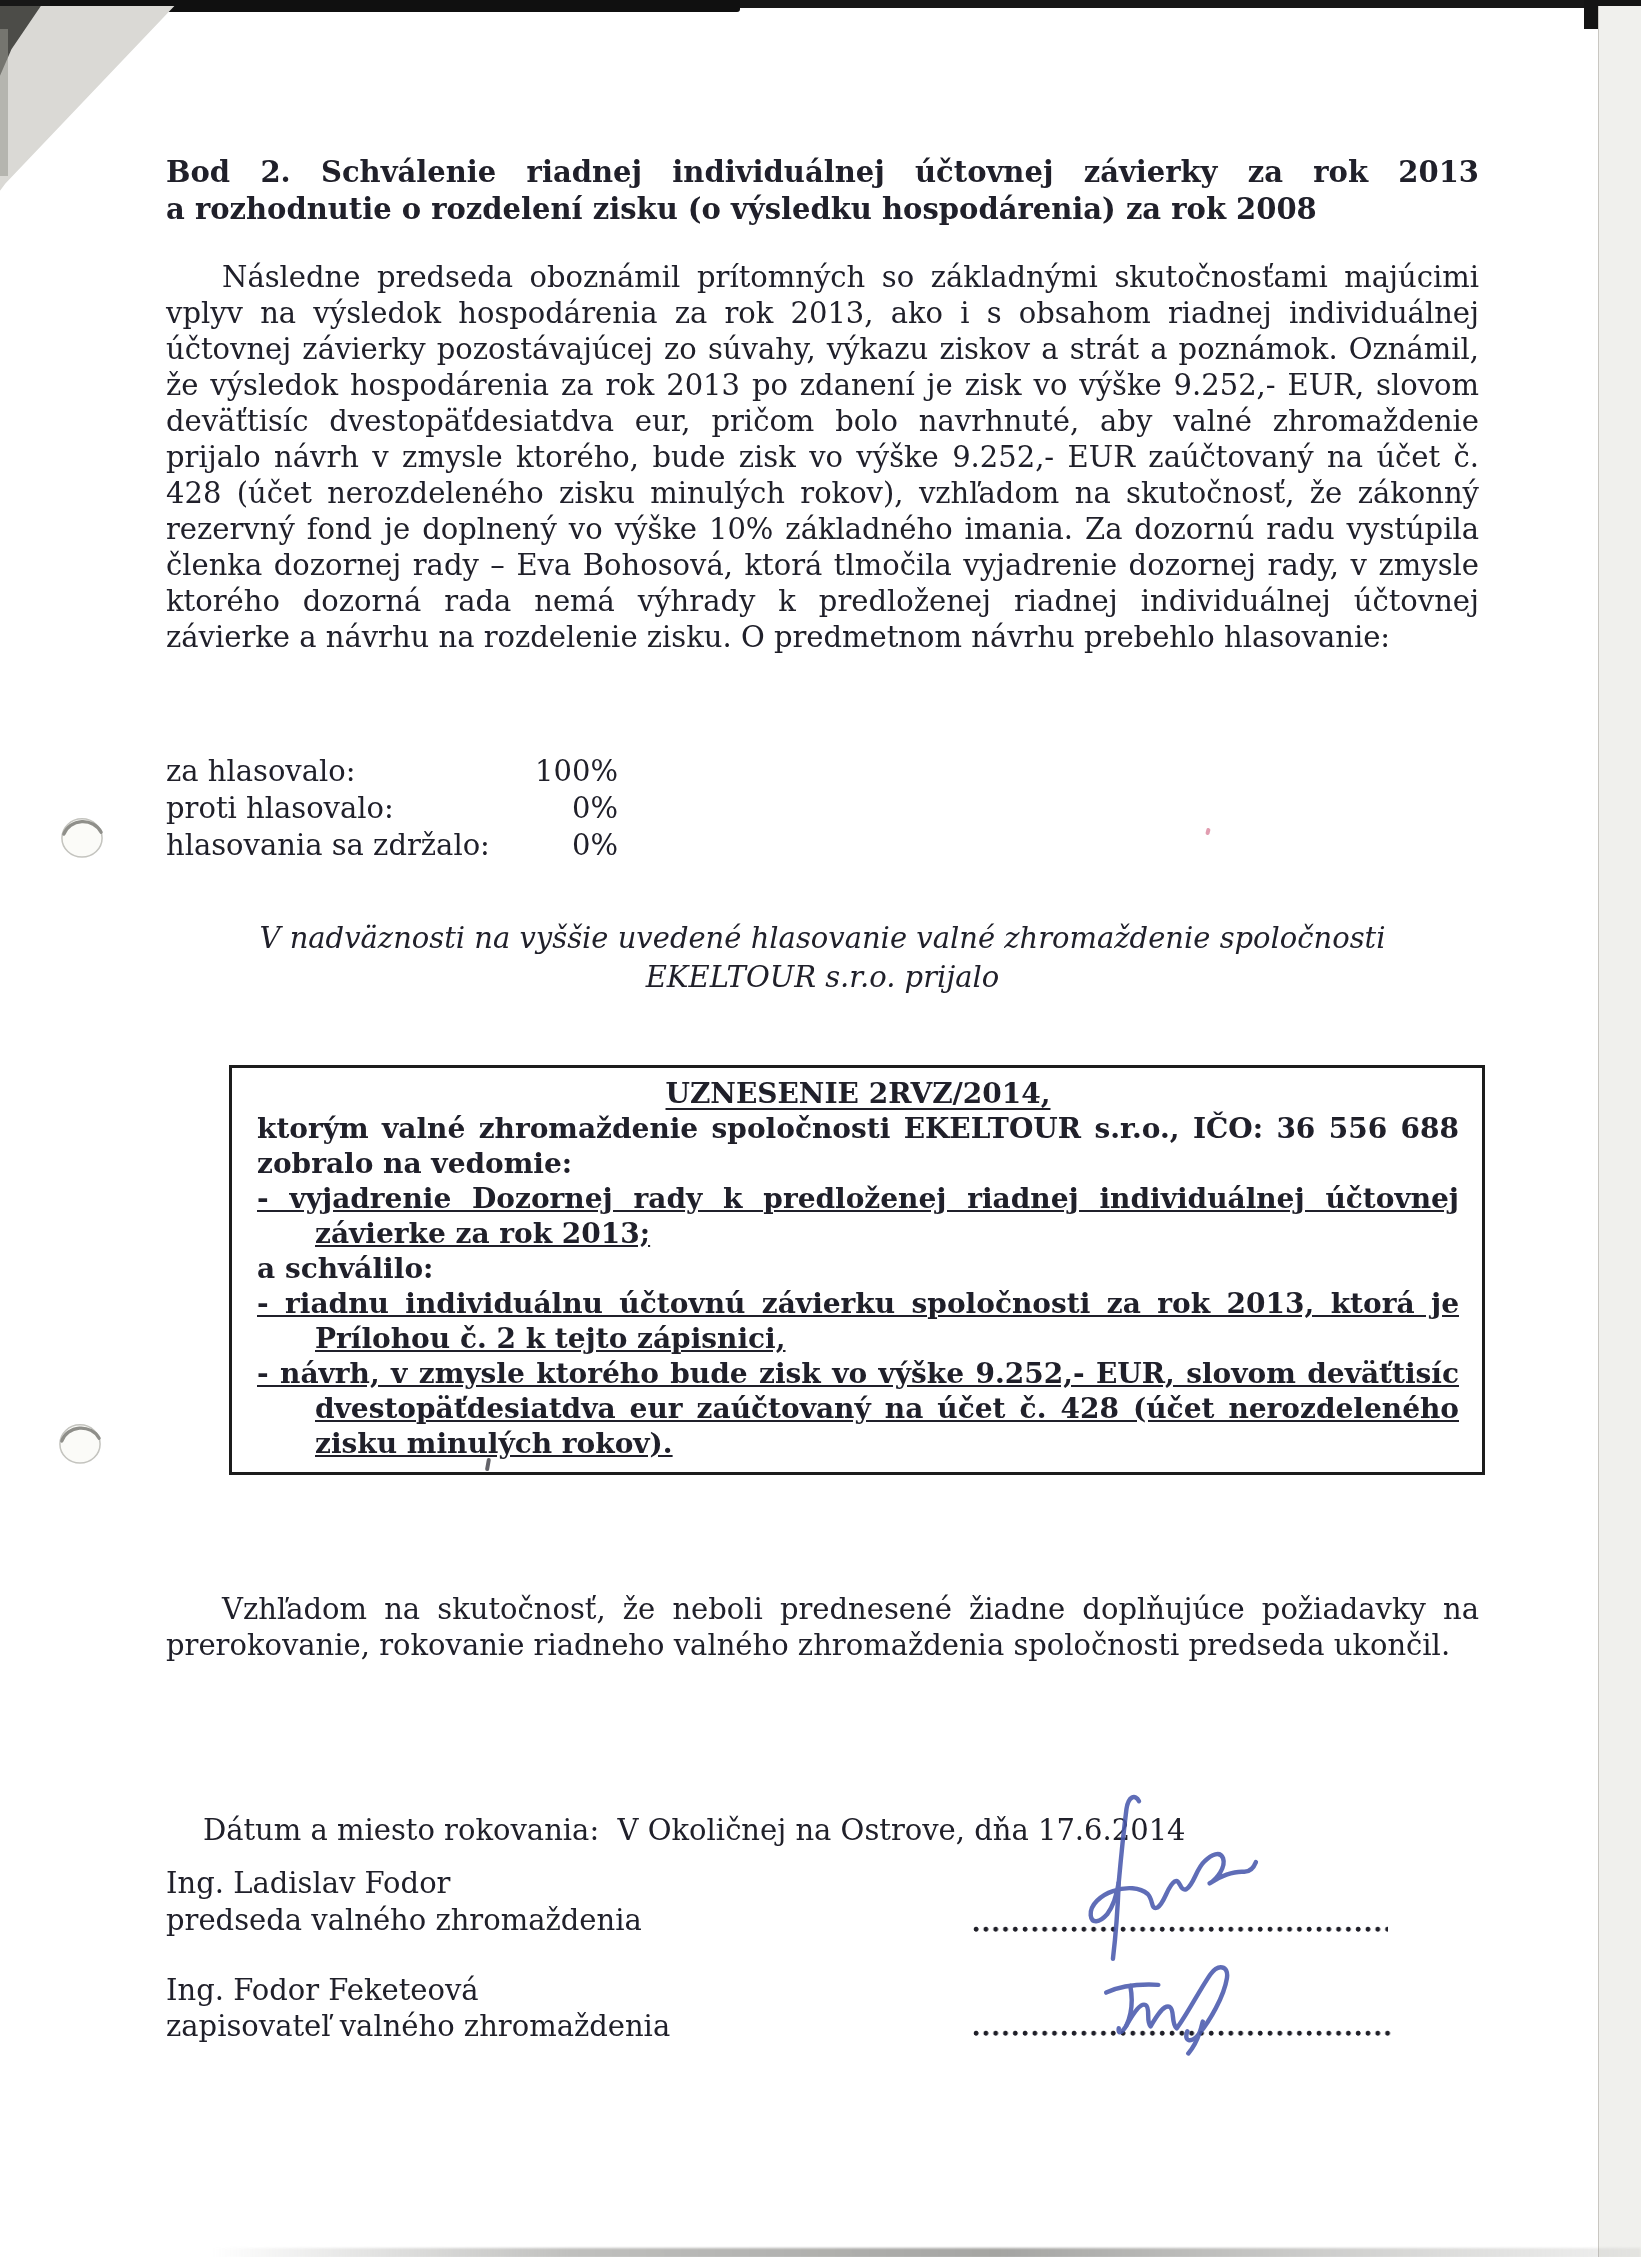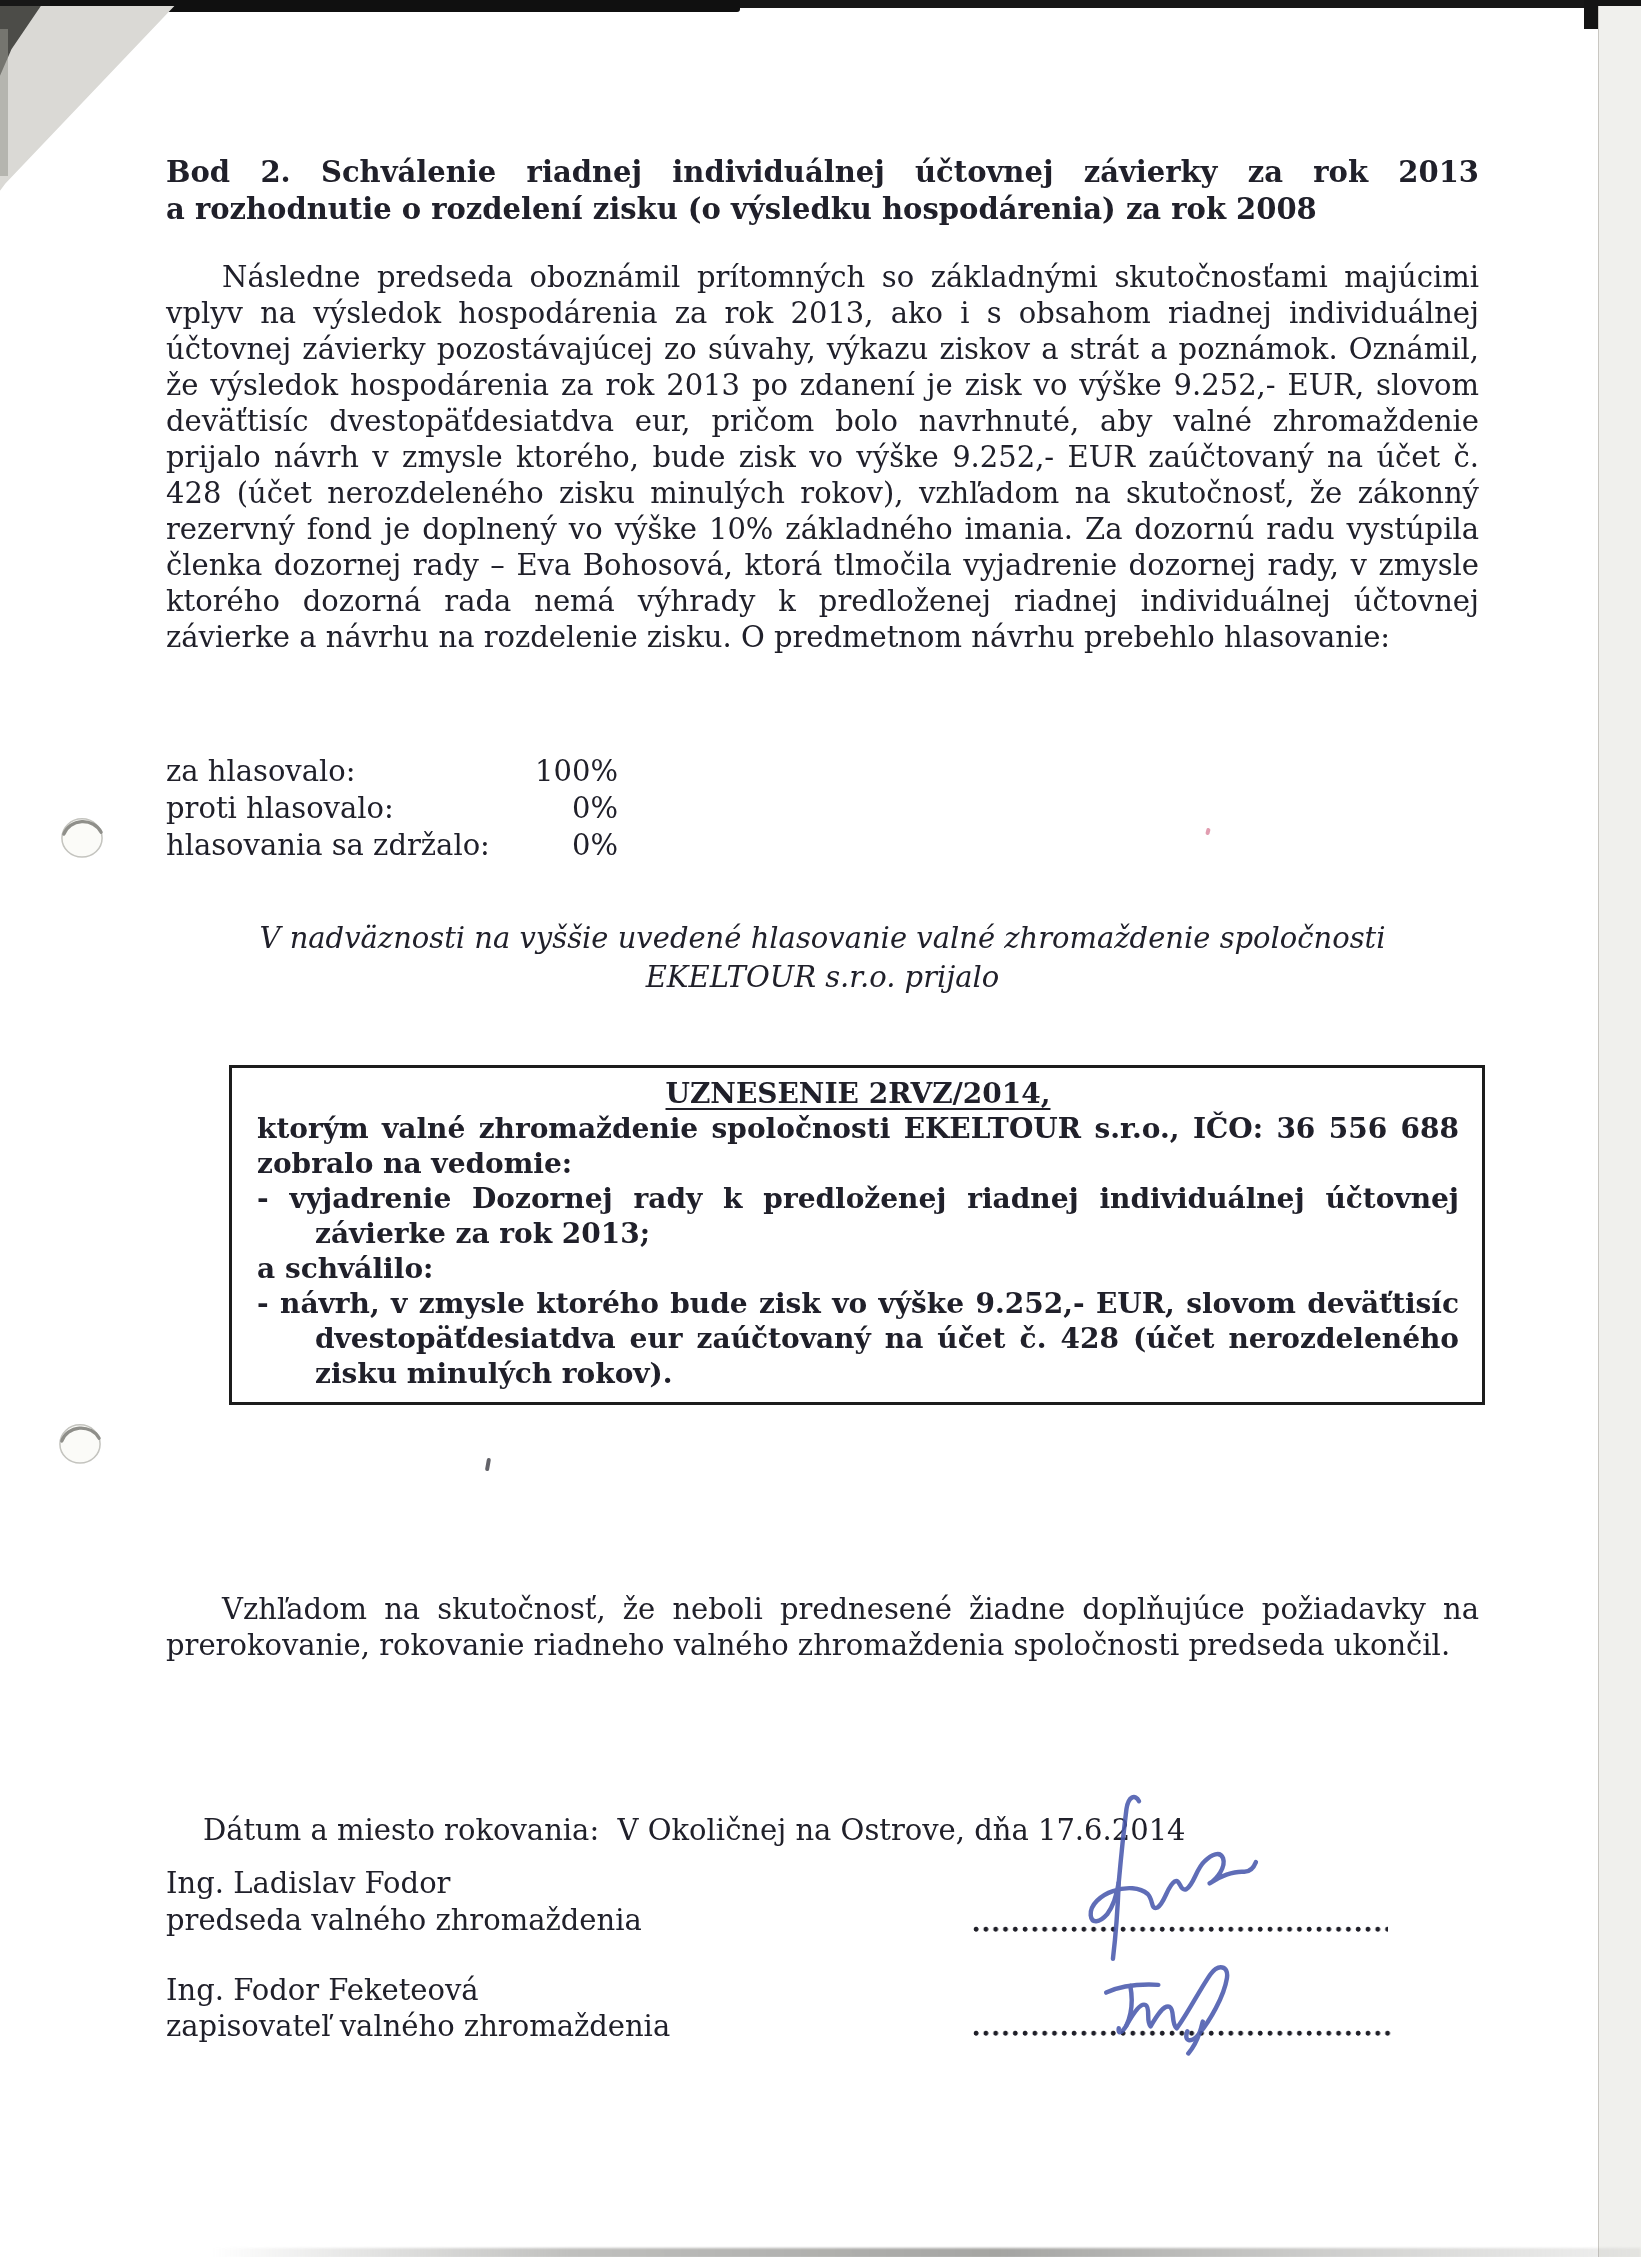--- a/index.html
+++ b/index.html
@@ -29,21 +29,21 @@
   .h2line1{font-weight:bold;font-size:29px;line-height:37px;text-align:justify;text-align-last:justify;}
   .h2line2{font-weight:bold;font-size:29px;line-height:37px;}
   .bodypar{font-size:29px;line-height:36px;text-align:justify;text-indent:56px;}
   .vheading{font-size:29px;line-height:36px;font-style:italic;text-decoration:underline;text-underline-offset:5.8px;}
   .vrow{display:flex;justify-content:space-between;font-size:29px;line-height:37px;width:452px;}
   .transition{font-size:29px;line-height:39px;font-style:italic;text-align:center;}
   .resbox{left:229px;width:1256px;border:3.9px solid #1c1c1c;padding:7.7px 23px 11.6px 25px;box-sizing:border-box;
           font-weight:bold;font-size:28px;line-height:35px;}
   .restitle{text-align:center;text-decoration:underline;text-underline-offset:4.8px;}
   .resintro{text-align:justify;text-align-last:justify;}
-  .resitem{padding-left:58px;text-indent:-58px;text-align:justify;}
+  .resitem{padding-left:58px;text-indent:-58px;text-align:justify;text-decoration:underline;}
   .h3{font-weight:bold;font-size:29px;line-height:37px;white-space:pre-wrap;}
   .dateline{font-size:29px;line-height:37px;white-space:pre-wrap;}
   .signame{font-size:29px;line-height:37px;}
   .sigrole{font-size:29px;line-height:37px;}
   .dots{position:absolute;height:6.8px;
         background-image:radial-gradient(circle at 3.1px 3.1px,#1f1f28 2px,rgba(0,0,0,0) 2.8px);
         background-size:9.8px 6.8px;background-repeat:repeat-x;}
   .inksvg{position:absolute;pointer-events:none;}
 </style>
 </head>
@@ -99,20 +99,21 @@
     <div>V nadväznosti na vyššie uvedené hlasovanie valné zhromaždenie spoločnosti</div>
     <div>EKELTOUR s.r.o. prijalo</div>
   </div>
 
   <div class="abs resbox" style="top:1065px;">
     <div class="restitle">UZNESENIE 2RVZ/2014,</div>
     <div class="resintro">ktorým valné zhromaždenie spoločnosti EKELTOUR s.r.o., IČO: 36 556 688</div>
     <div>zobralo na vedomie:</div>
     <div class="resitem">- vyjadrenie Dozornej rady k predloženej riadnej individuálnej účtovnej závierke za rok 2013;</div>
     <div>a schválilo:</div>
+    <div class="resitem">- riadnu individuálnu účtovnú závierku spoločnosti za rok 2013, ktorá je Prílohou č. 2 k tejto zápisnici,</div>
     <div class="resitem">- návrh, v zmysle ktorého bude zisk vo výške 9.252,- EUR, slovom deväťtisíc dvestopäťdesiatdva eur zaúčtovaný na účet č. 428 (účet nerozdeleného zisku minulých rokov).</div>
   </div>
 
   <div class="abs col bodypar" style="top:1591px;">Vzhľadom na skutočnosť, že neboli prednesené žiadne doplňujúce požiadavky na prerokovanie, rokovanie riadneho valného zhromaždenia spoločnosti predseda ukončil.</div>
 
   <div class="abs col dateline" style="top:1775px;">
     <span>Dátum a miesto rokovania:</span><span>&nbsp;&nbsp;</span><span>V Okoličnej na Ostrove, dňa 17.6.2014</span>
   </div>
 
   <div class="abs signame" style="left:166px;top:1865px;">Ing. Ladislav Fodor</div>

